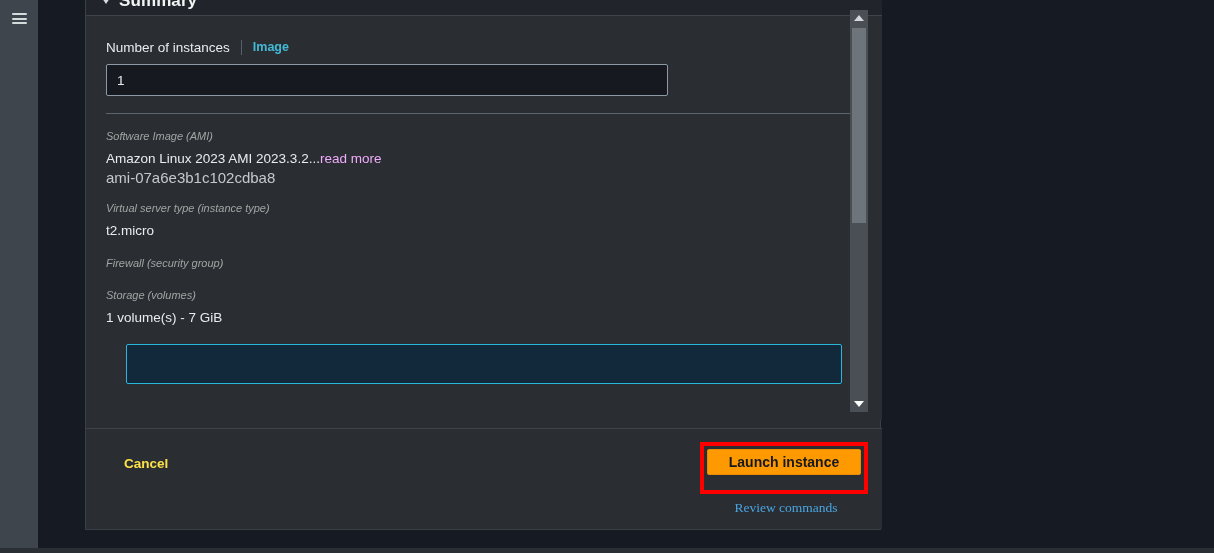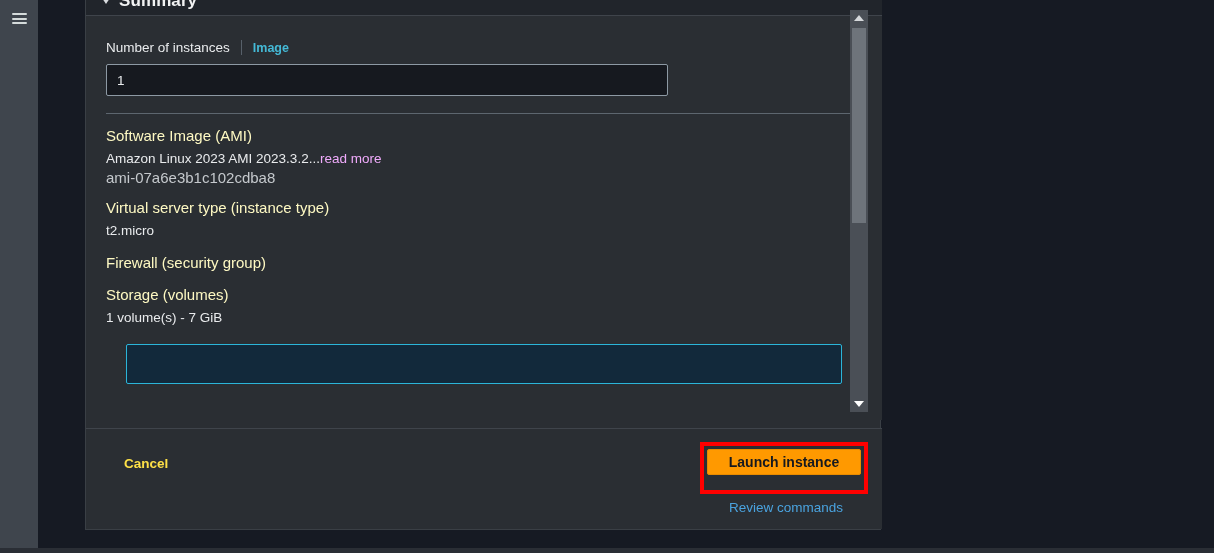--- a/index.html
+++ b/index.html
@@ -50,39 +50,39 @@
   .header-rule {
     position:absolute; left:0; top:15px; width:796px; height:1px; background:#3f444b;
   }
 
   
   .body-scroll {
     position:absolute; left:0; top:16px; width:796px; height:404px;
     background:#2a2e33; overflow:hidden;
   }
   .field-block { padding:24px 20px 0 20px; }
-  .field-label-row { display:flex; align-items:center; gap:11px; margin-bottom:9px; }
+  .field-label-row { display:flex; align-items:flex-start; gap:11px; margin-bottom:9px; }
   .field-label { font-size:13.5px; color:#e9ebed; }
   .label-sep { width:1px; height:15px; background:#57606a; }
   .info-link { font-size:12.5px; color:#44b9d6; cursor:pointer; font-weight:bold; }
   .num-input {
     width:562px; height:32px; background:#16191f;
     border:1px solid #8d99a4; border-radius:2px;
     color:#e9ebed; font-size:13.5px;
     padding:0 10px; font-family:"Liberation Sans", sans-serif;
     outline:none;
   }
   .section-rule {
     margin:17px 20px 0 20px; height:1px; background:#5d666f;
   }
 
   .summary-list { padding:12px 20px 0 20px; }
   .sum-item { margin-top:12px; }
   .sum-item:first-child { margin-top:0; }
-  .sum-head { font-size:15px; color:#fef9c3; cursor:pointer; line-height:20px; }
+  .sum-head { font-size:11px; color:#a3a3a3; cursor:pointer; line-height:20px;font-style:italic; }
   .sum-val { font-size:13.5px; color:#e9ebed; line-height:21px; margin-top:2px; }
   .sum-sub { font-size:15px; color:#c5c9cd; line-height:17px; }
   .read-more { color:#f0abfc; cursor:pointer; }
 
   .alert-box {
     margin:16px 20px 0 20px; height:40px;
     background:#12293b; border:1px solid #2bb5d9; border-radius:2px;
   }
 
   
@@ -129,21 +129,21 @@
     border:4px solid #ff0000; box-sizing:border-box;
   }
   .launch-btn {
     position:absolute; left:7px; top:7px; width:154px; height:26px;
     background:#ff9900; border:1px solid #e88b00; border-radius:2px;
     color:#16191f; font-size:14px; font-weight:bold; cursor:pointer;
     font-family:"Liberation Sans", sans-serif;
   }
   .review-link {
     position:absolute; left:26px; top:58px; width:120px; text-align:center;
-    font-size:13.5px; color:#4aa3df; cursor:pointer;
+    font-size:13.5px; color:#4aa3df; cursor:pointer;font-family:Liberation Serif, serif;
   }
 </style>
 </head>
 <body>
 
 <div id="root">
 
   <div class="nav-strip">
     <div class="hamburger">
       <span></span>

